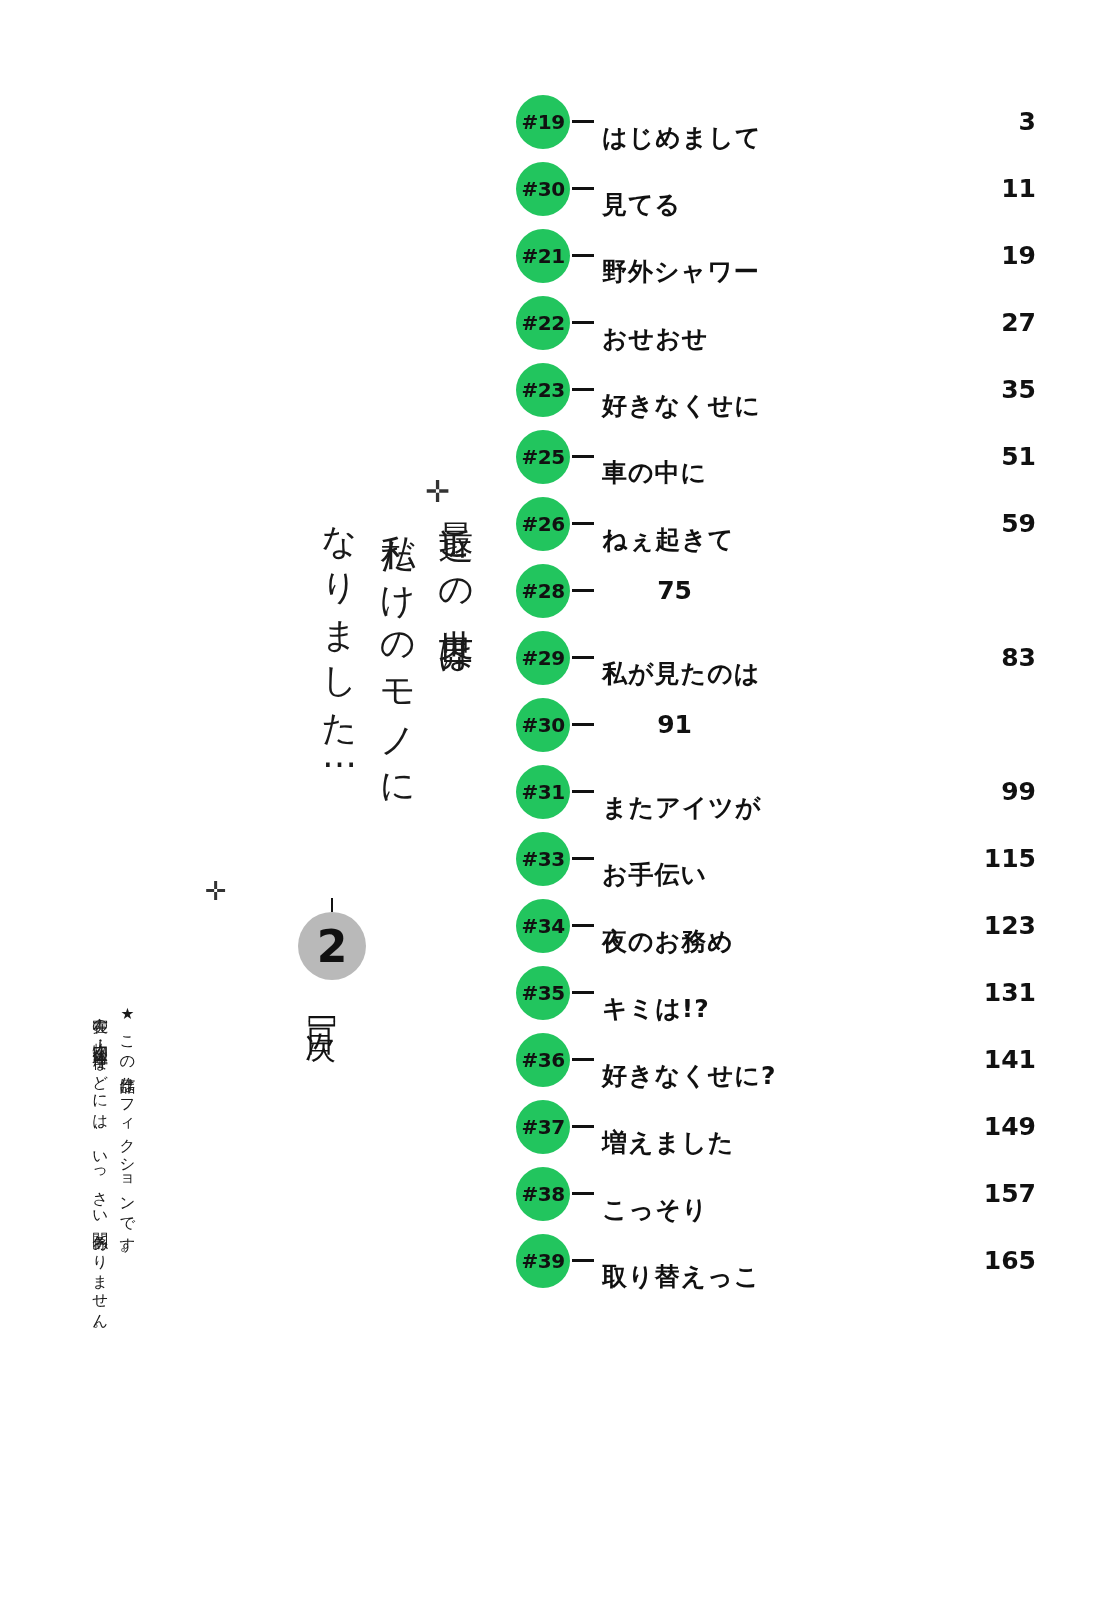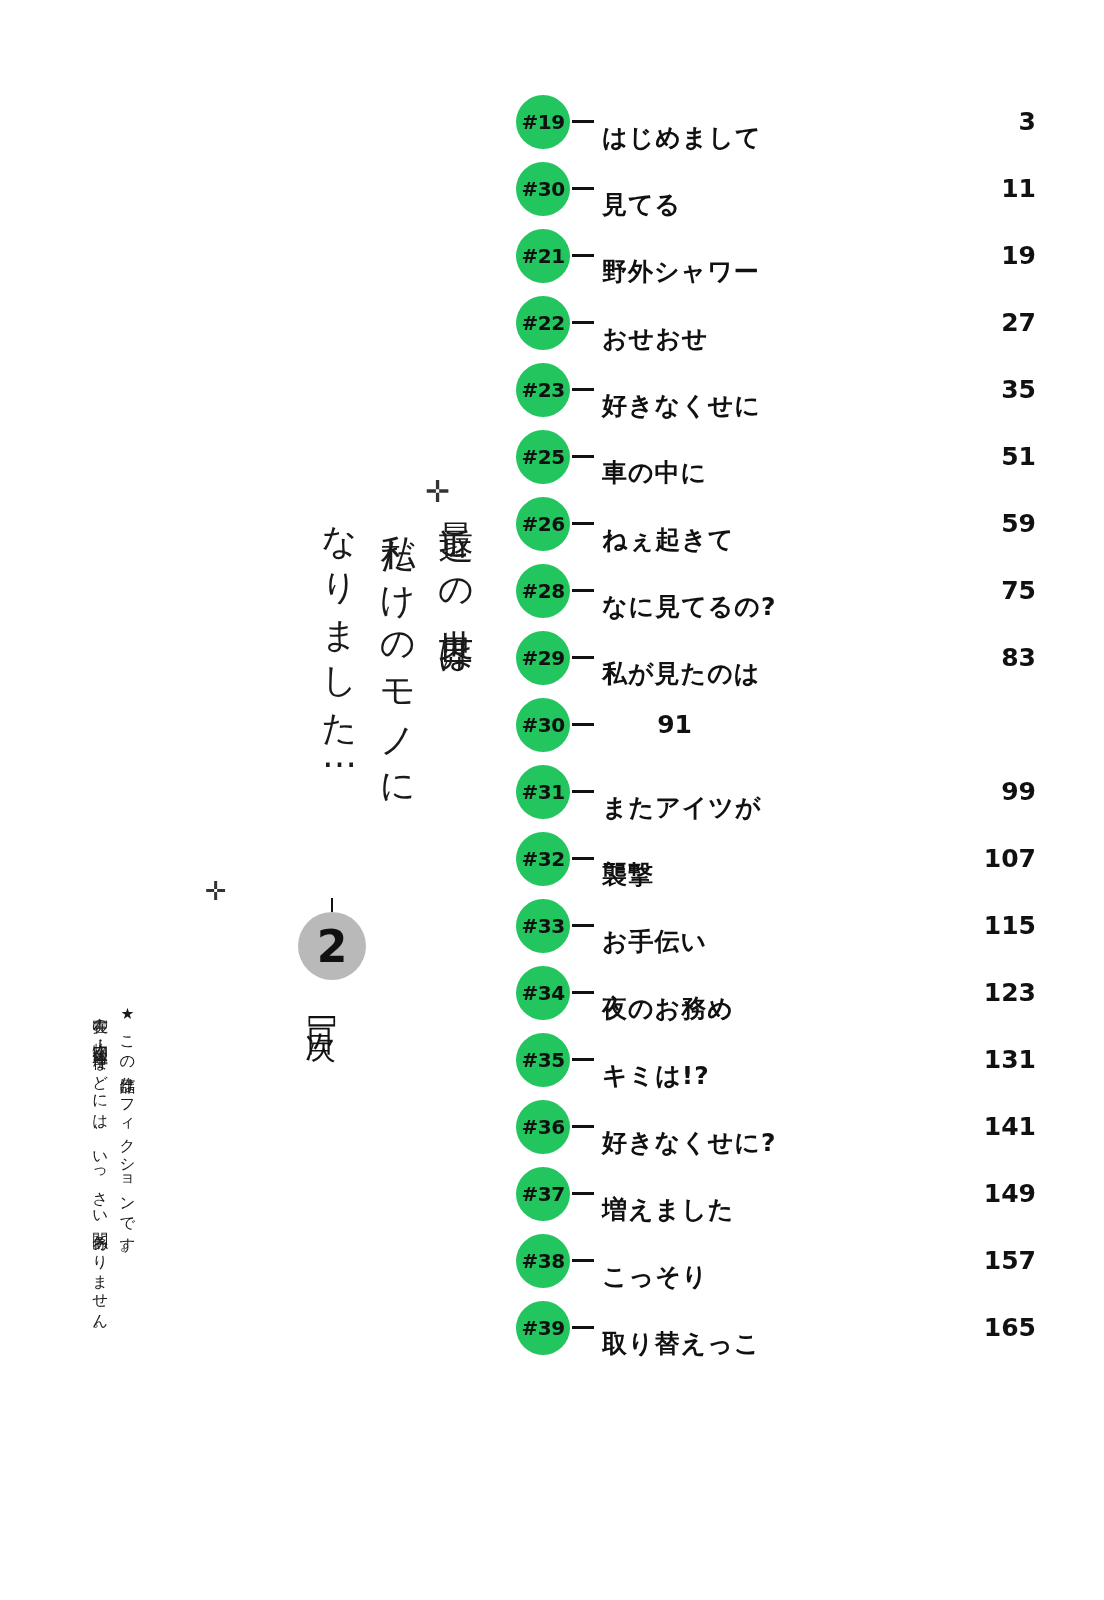--- a/index.html
+++ b/index.html
@@ -230,47 +230,40 @@
     </div>
     <div class="toc-row">
       <div class="chapter-badge">#26</div>
       <div class="dash"></div>
       <div class="chapter-title">ねぇ起きて</div>
       <div class="page-num">59</div>
     </div>
     <div class="toc-row">
       <div class="chapter-badge">#28</div>
       <div class="dash"></div>
-      <div class="chapter-title">なに見てるの?</div>
       <div class="page-num">75</div>
     </div>
     <div class="toc-row">
       <div class="chapter-badge">#29</div>
       <div class="dash"></div>
       <div class="chapter-title">私が見たのは</div>
       <div class="page-num">83</div>
     </div>
     <div class="toc-row">
       <div class="chapter-badge">#30</div>
       <div class="dash"></div>
       <div class="page-num">91</div>
     </div>
     <div class="toc-row">
       <div class="chapter-badge">#31</div>
       <div class="dash"></div>
       <div class="chapter-title">またアイツが</div>
       <div class="page-num">99</div>
     </div>
     <div class="toc-row">
-      <div class="chapter-badge">#32</div>
-      <div class="dash"></div>
-      <div class="chapter-title">襲撃</div>
-      <div class="page-num">107</div>
-    </div>
-    <div class="toc-row">
       <div class="chapter-badge">#33</div>
       <div class="dash"></div>
       <div class="chapter-title">お手伝い</div>
       <div class="page-num">115</div>
     </div>
     <div class="toc-row">
       <div class="chapter-badge">#34</div>
       <div class="dash"></div>
       <div class="chapter-title">夜のお務め</div>
       <div class="page-num">123</div>

